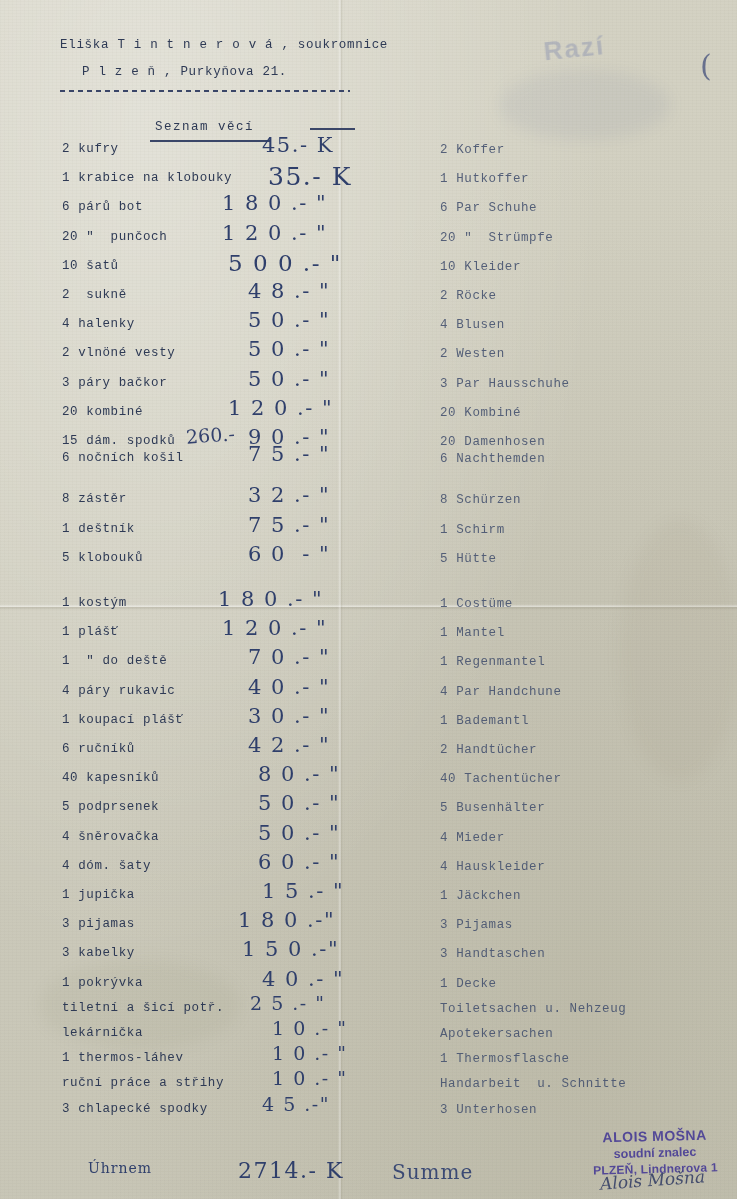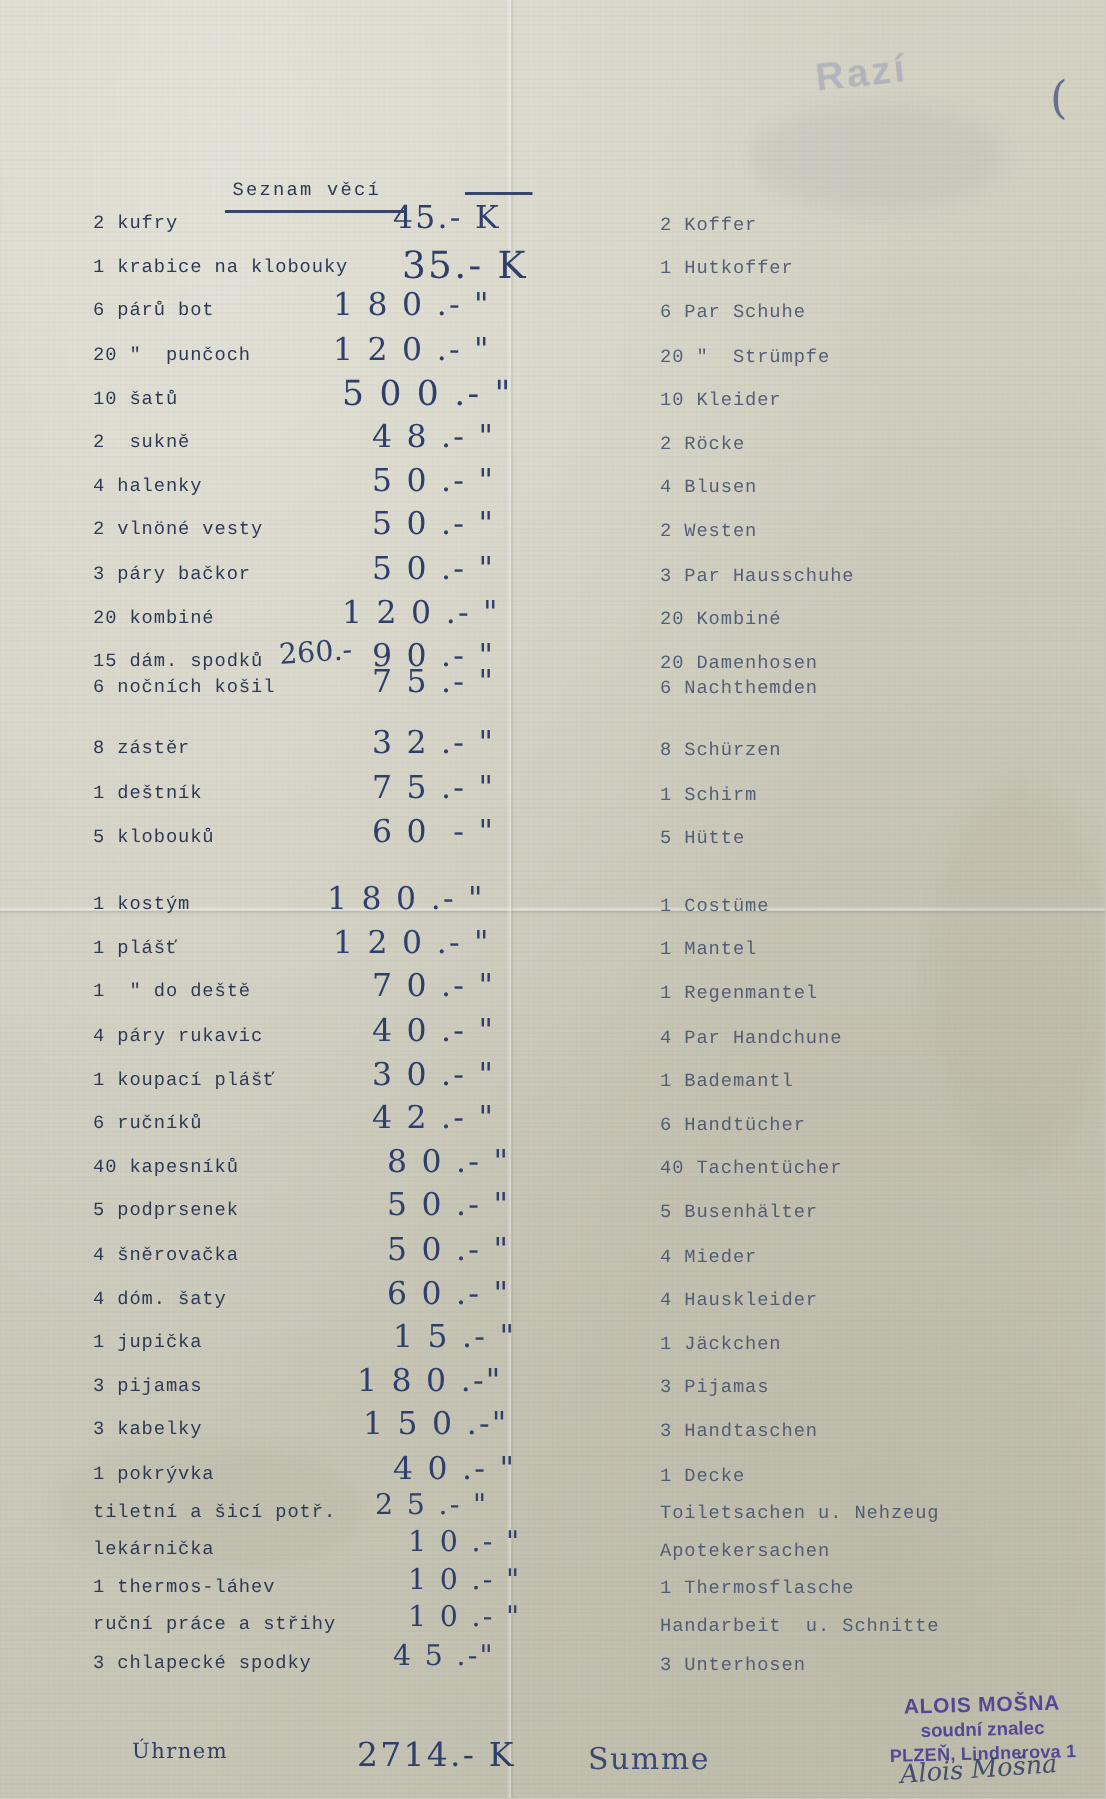--- a/index.html
+++ b/index.html
@@ -237,20 +237,25 @@
 
   <div class="crease crease-h" style="top:604px;"></div>
   <div class="crease crease-v" style="left:338px;"></div>
   <div class="smudge" style="left:500px;top:70px;width:170px;height:70px;background:rgba(120,125,160,0.10);"></div>
   <div class="smudge" style="left:40px;top:960px;width:200px;height:90px;background:rgba(150,145,120,0.10);"></div>
   <div class="smudge" style="left:620px;top:520px;width:120px;height:260px;background:rgba(150,145,120,0.09);"></div>
 
   <div id="round-stamp">Razí</div>
   <div id="corner-mark">(</div>
 
+  <div id="header">
+    <div class="line1">Eliška T i n t n e r o v á , soukromnice</div>
+    <div class="line2">P l z e ň , Purkyňova 21.</div>
+    <div class="rule"></div>
+  </div>
 
   <div id="list-title">Seznam věcí</div>
   <div id="list-title-rule"></div>
   <div id="title-dashes"></div>
 
   <div id="rows">
       <div class="row" style="top: 142px;">
         <span class="cz">2 kufry</span>
         <span class="amt" style="left: 262px; font-size: 21px;">45.- K</span>
         <span class="de">2 Koffer</span>
@@ -346,21 +351,21 @@
         <span class="de">4 Par Handchune</span>
       </div>
       <div class="row" style="top: 712.8px;">
         <span class="cz">1 koupací plášť</span>
         <span class="amt" style="left: 248px; font-size: 21px;">3 0 .- "</span>
         <span class="de">1 Bademantl</span>
       </div>
       <div class="row" style="top: 742px;">
         <span class="cz">6 ručníků</span>
         <span class="amt" style="left: 248px; font-size: 21px;">4 2 .- "</span>
-        <span class="de">6 Handtücher</span>
+        <span class="de">2 Handtücher</span>
       </div>
       <div class="row" style="top: 771.2px;">
         <span class="cz">40 kapesníků</span>
         <span class="amt" style="left: 258px; font-size: 21px;">8 0 .- "</span>
         <span class="de">40 Tachentücher</span>
       </div>
       <div class="row" style="top: 800.4px;">
         <span class="cz">5 podprsenek</span>
         <span class="amt" style="left: 258px; font-size: 21px;">5 0 .- "</span>
         <span class="de">5 Busenhälter</span>

